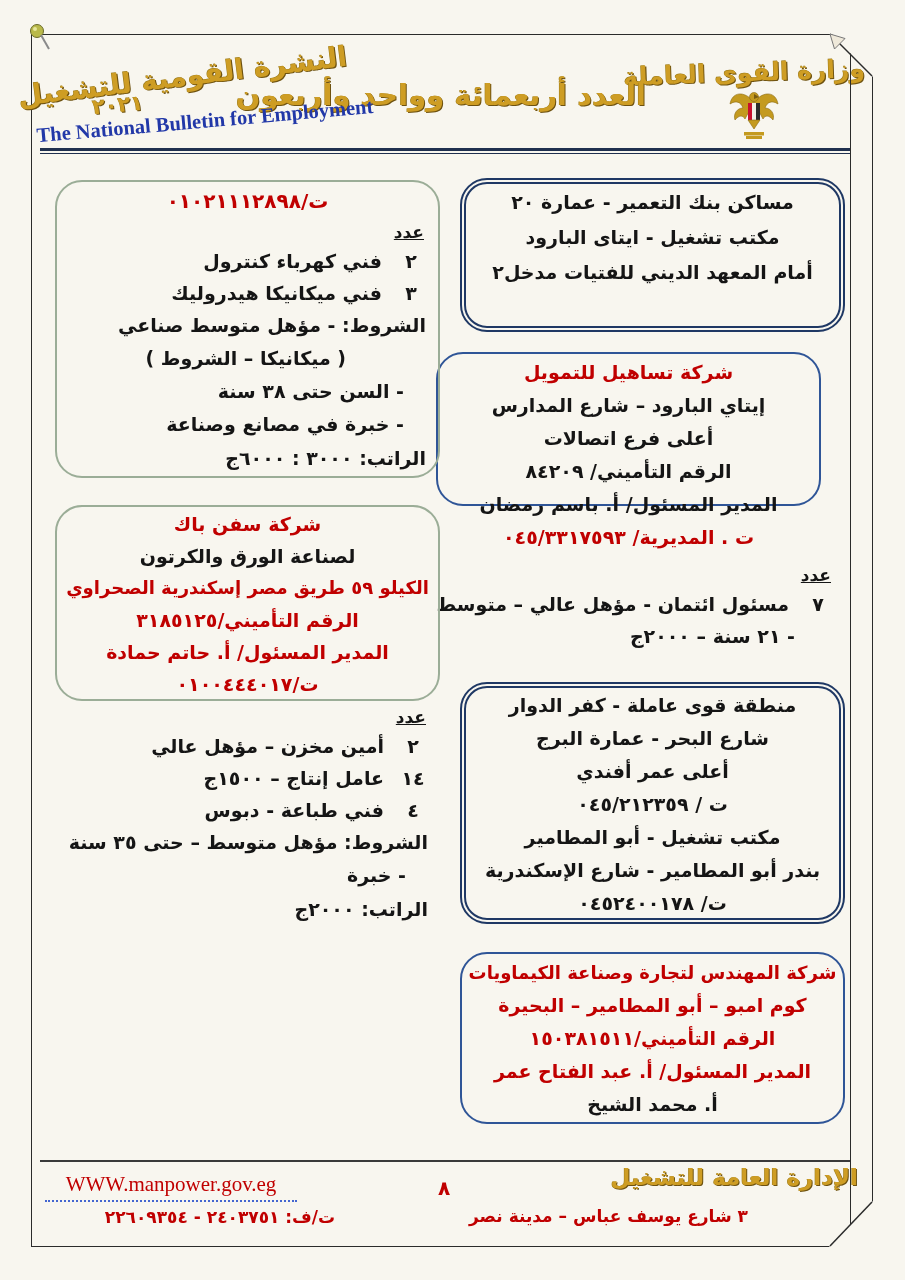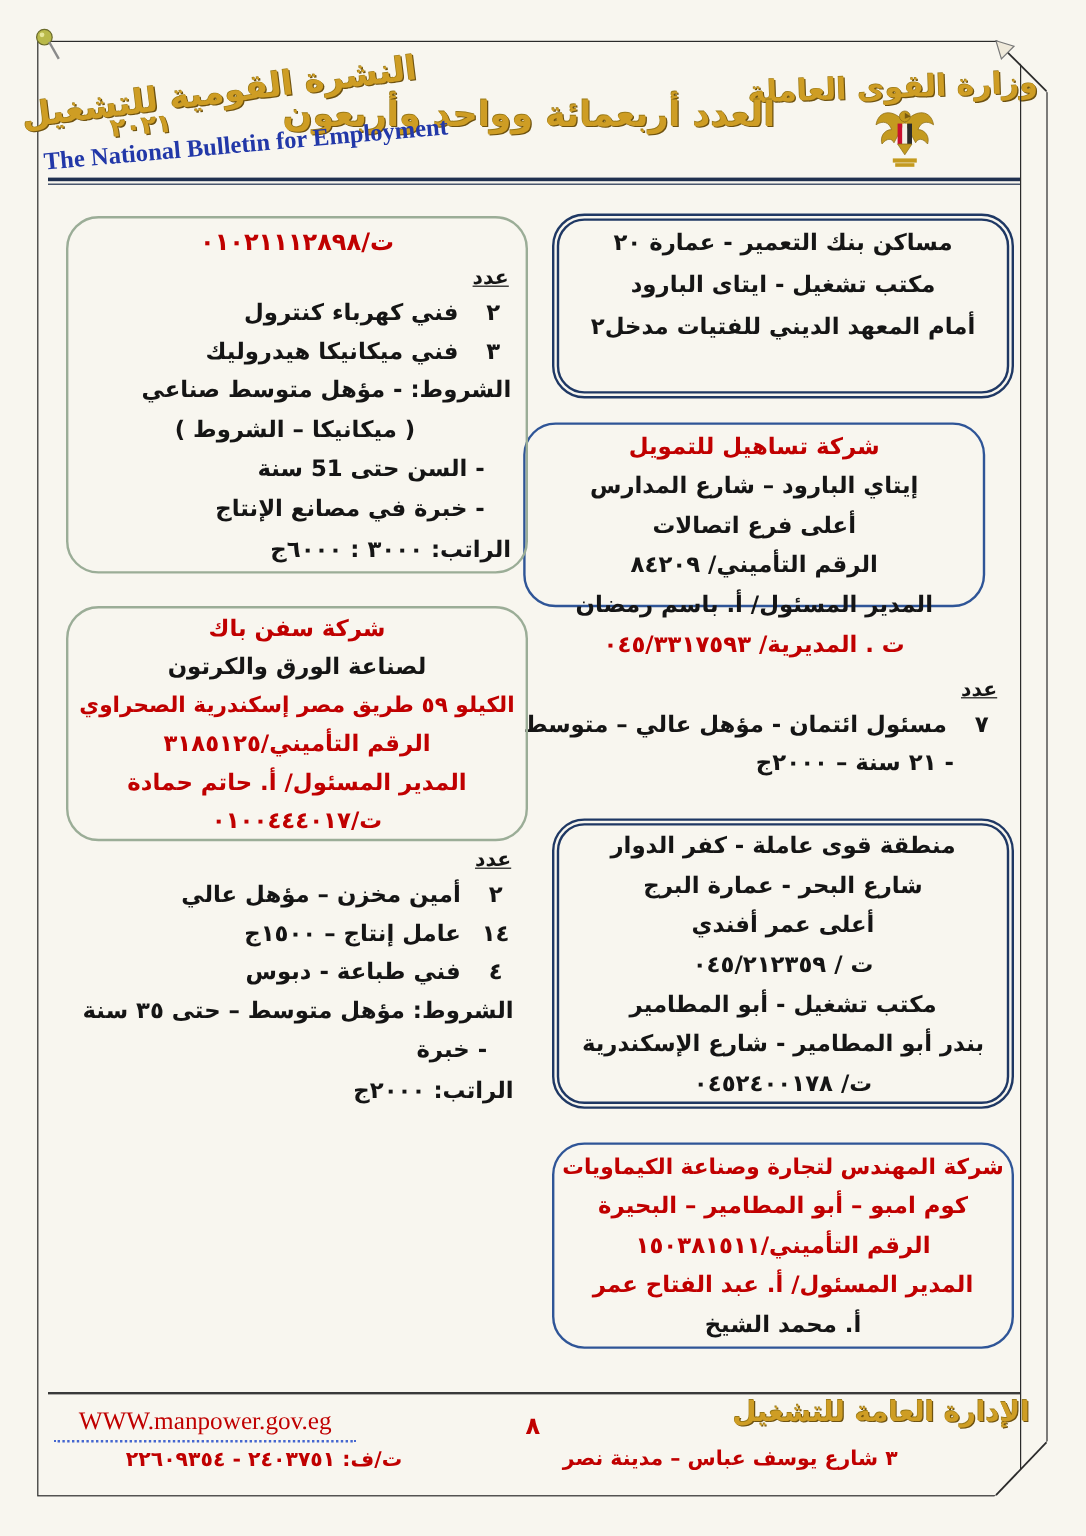--- a/index.html
+++ b/index.html
@@ -180,22 +180,22 @@
   <div class="job-row">
     <span class="job-count">٢</span>
     <span class="job-title">فني كهرباء كنترول</span>
   </div>
   <div class="job-row">
     <span class="job-count">٣</span>
     <span class="job-title">فني ميكانيكا هيدروليك</span>
   </div>
   <div class="cond pr10">الشروط: - مؤهل متوسط صناعي</div>
   <div class="cond pr90">( ميكانيكا – الشروط )</div>
-  <div class="cond pr30">- السن حتى 51 سنة</div>
-  <div class="cond pr30">- خبرة في مصانع الإنتاج</div>
+  <div class="cond pr30">- السن حتى ٣٨ سنة</div>
+  <div class="cond pr30">- خبرة في مصانع وصناعة</div>
   <div class="cond pr10 salary">الراتب: ٣٠٠٠ : ٦٠٠٠ج</div>
 </section>
 
 <section class="box green" style="left:55px; top:505px; height:196px;">
   <div class="ln lh32 t-red">شركة سفن باك</div>
   <div class="ln lh32">لصناعة الورق والكرتون</div>
   <div class="ln lh32 t-red tight">الكيلو ٥٩ طريق مصر إسكندرية الصحراوي</div>
   <div class="ln lh32 t-red">الرقم التأميني/٣١٨٥١٢٥</div>
   <div class="ln lh32 t-red">المدير المسئول/ أ. حاتم حمادة</div>
   <div class="ln lh32 t-red">ت/٠١٠٠٤٤٤٠١٧</div>

